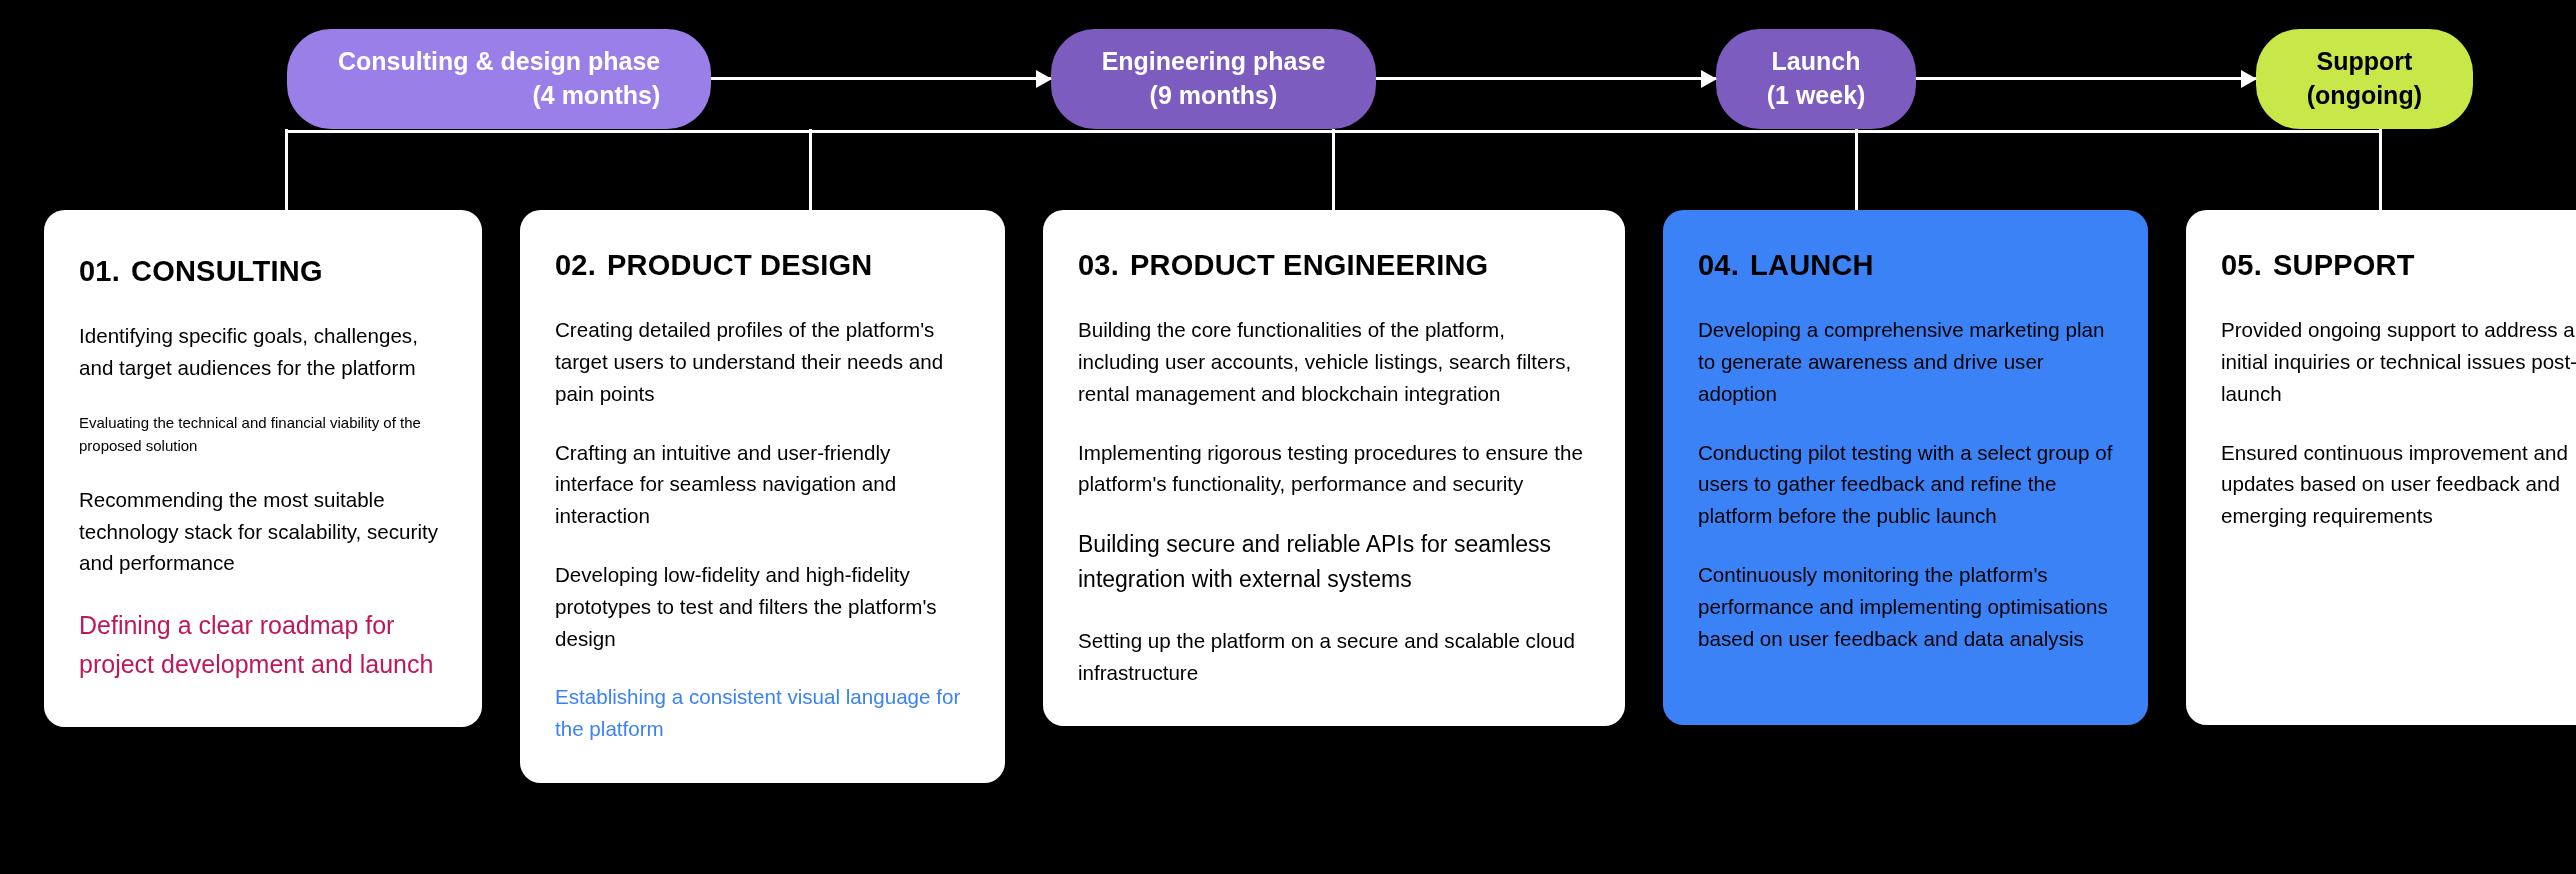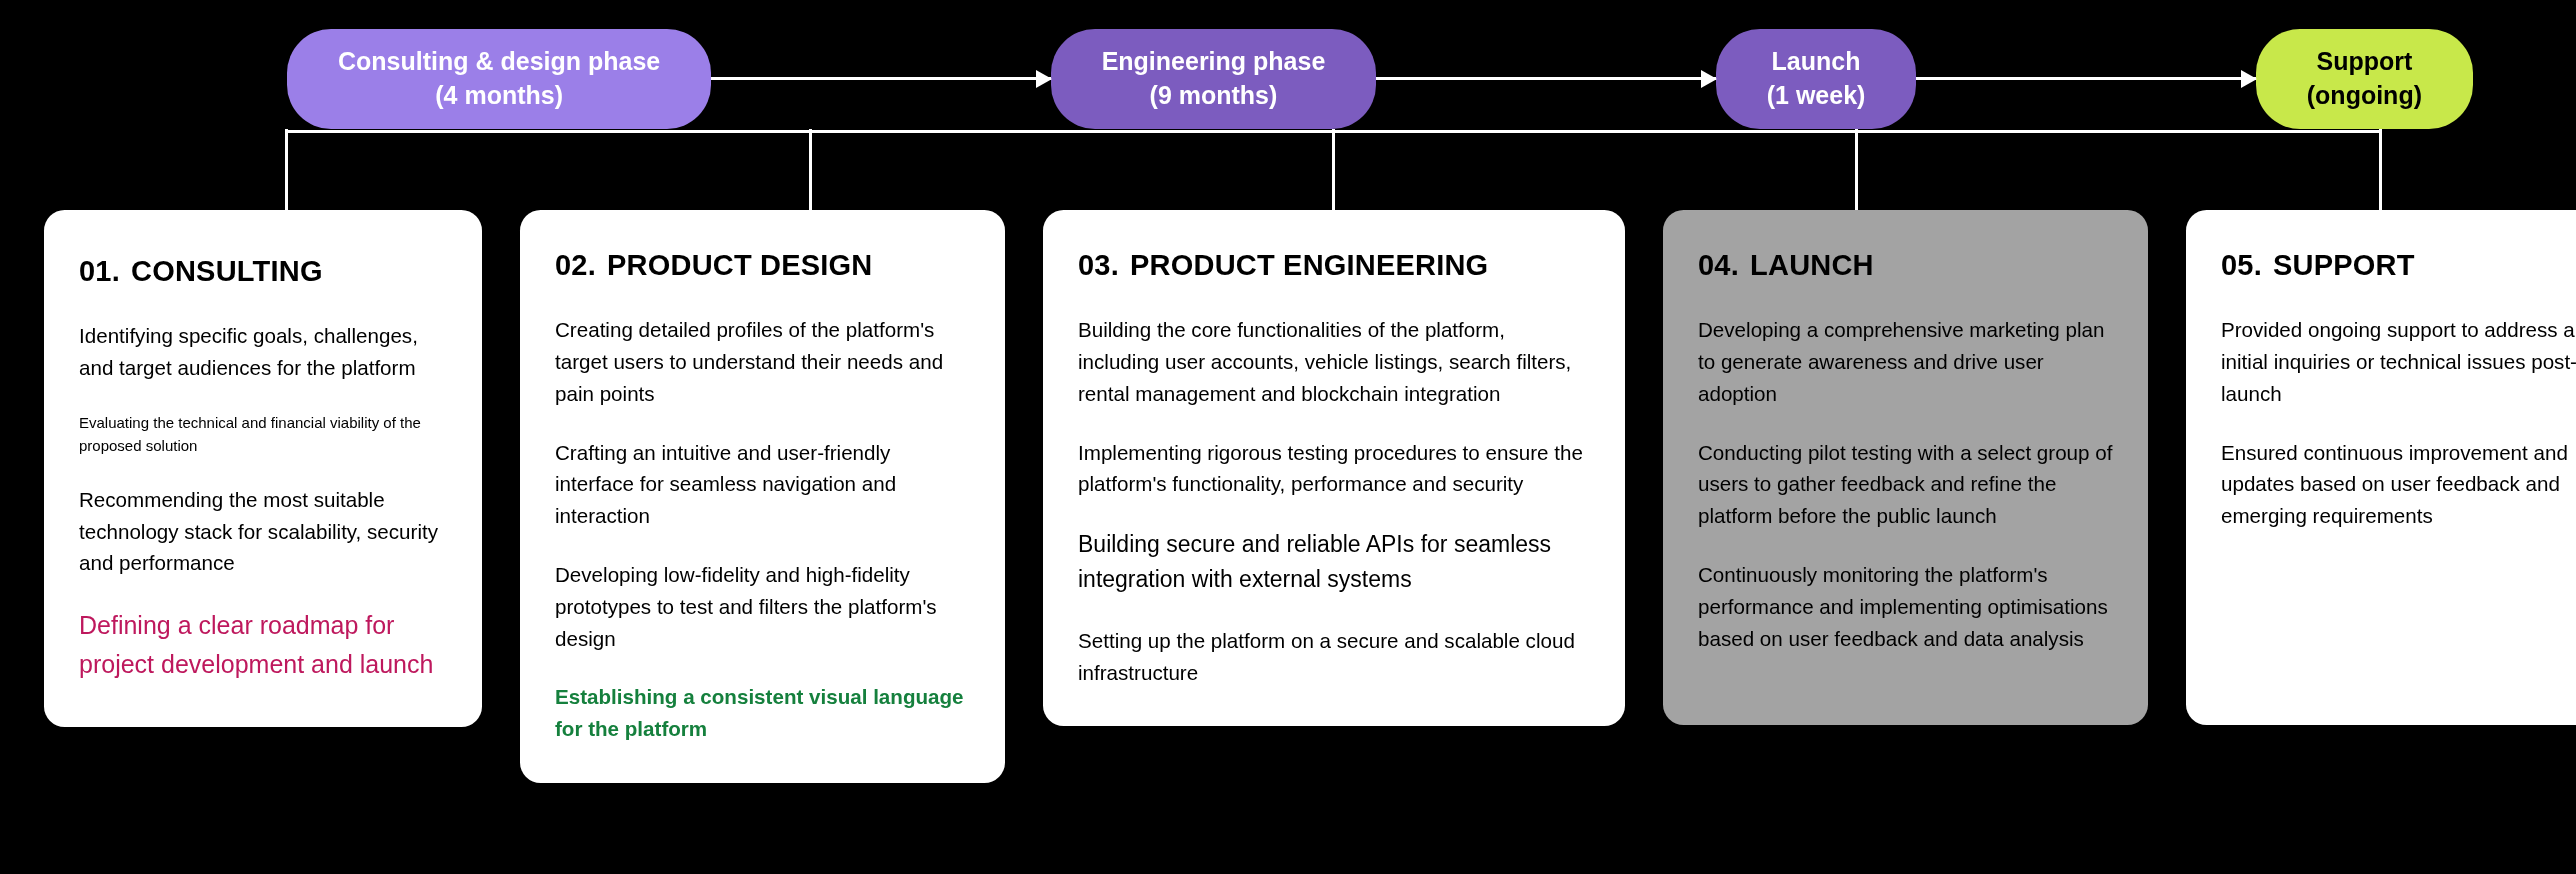--- a/index.html
+++ b/index.html
@@ -13,21 +13,21 @@
   </style>
 </head>
 <body>
 
 <div style="position: relative; width: 2488px;">
 
   <div style="display: flex; align-items: center; padding: 0 0 0 0; margin-bottom: 0; position: relative;">
 
     <div style="width: 243px; flex-shrink: 0;"></div>
 
-    <div style="background: #9b7fe8; border-radius: 44px; padding: 16px 51px; text-align: center; font-size: 25px; font-weight: 700; line-height: 1.35; color: #fff; white-space: nowrap; flex-shrink: 0;">
+    <div style="background: #9b7fe8; border-radius: 44px; padding: 16px 51px; text-align: right; font-size: 25px; font-weight: 700; line-height: 1.35; color: #fff; white-space: nowrap; flex-shrink: 0;">
       <span style="white-space: pre-line;">Consulting &amp; design phase
 (4 months)</span>
     </div>
 
     <div style="flex: 1; height: 2.9px; background: #fff; position: relative;">
       <div style="position: absolute; right: -1.5px; top: -7.4px; width: 0; height: 0; border-top: 9.6px solid transparent; border-bottom: 9.6px solid transparent; border-left: 16px solid #fff;"></div>
     </div>
 
     <div style="background: #7c5cbf; border-radius: 44px; padding: 16px 51px; text-align: center; font-size: 25px; font-weight: 700; line-height: 1.35; color: #fff; white-space: nowrap; flex-shrink: 0;">
       <span style="white-space: pre-line;">Engineering phase
@@ -87,35 +87,35 @@
     </div>
 
     <div style="background: #fff; border-radius: 20.6px; padding: 38px 35px; width: 485px; min-height: 515px; flex-shrink: 0;">
       <h2 style="font-size: 29px; font-weight: 900; color: #000; margin-bottom: 32px; text-transform: uppercase; letter-spacing: 0.2px; line-height: 1.2;">
         <span style="margin-right: 2.9px;">02.</span>
         <span>PRODUCT DESIGN</span>
       </h2>
       <p style="font-size: 20.6px; color: #000; line-height: 1.55; margin-bottom: 26.5px;">Creating detailed profiles of the platform's target users to understand their needs and pain points</p>
       <p style="font-size: 20.6px; color: #000; line-height: 1.55; margin-bottom: 26.5px;">Crafting an intuitive and user-friendly interface for seamless navigation and interaction</p>
       <p style="font-size: 20.6px; color: #000; line-height: 1.55; margin-bottom: 26.5px;">Developing low-fidelity and high-fidelity prototypes to test and filters the platform's design</p>
-      <p style="font-size: 20.6px; color: #15803d; line-height: 1.55; font-weight: bold;">Establishing a consistent visual language for the platform</p>
+      <p style="font-size: 20.6px; color: #3b82f6; line-height: 1.55;">Establishing a consistent visual language for the platform</p>
     </div>
 
     <div style="background: #fff; border-radius: 20.6px; padding: 38px 35px; width: 582px; min-height: 515px; flex-shrink: 0;">
       <h2 style="font-size: 29px; font-weight: 900; color: #000; margin-bottom: 32px; text-transform: uppercase; letter-spacing: 0.2px; line-height: 1.2;">
         <span style="margin-right: 2.9px;">03.</span>
         <span>PRODUCT ENGINEERING</span>
       </h2>
       <p style="font-size: 20.6px; color: #000; line-height: 1.55; margin-bottom: 26.5px;">Building the core functionalities of the platform, including user accounts, vehicle listings, search filters, rental management and blockchain integration</p>
       <p style="font-size: 20.6px; color: #000; line-height: 1.55; margin-bottom: 26.5px;">Implementing rigorous testing procedures to ensure the platform's functionality, performance and security</p>
       <p style="font-size: 23px; color: #000; line-height: 1.55; margin-bottom: 26.5px;">Building secure and reliable APIs for seamless integration with external systems</p>
       <p style="font-size: 20.6px; color: #000; line-height: 1.55;">Setting up the platform on a secure and scalable cloud infrastructure</p>
     </div>
 
-    <div style="background: #a3a3a3; border-radius: 20.6px; padding: 38px 35px; width: 485px; min-height: 515px; flex-shrink: 0;">
+    <div style="background: #3b82f6; border-radius: 20.6px; padding: 38px 35px; width: 485px; min-height: 515px; flex-shrink: 0;">
       <h2 style="font-size: 29px; font-weight: 900; color: #000; margin-bottom: 32px; text-transform: uppercase; letter-spacing: 0.2px; line-height: 1.2;">
         <span style="margin-right: 2.9px;">04.</span>
         <span>LAUNCH</span>
       </h2>
       <p style="font-size: 20.6px; color: #000; line-height: 1.55; margin-bottom: 26.5px;">Developing a comprehensive marketing plan to generate awareness and drive user adoption</p>
       <p style="font-size: 20.6px; color: #000; line-height: 1.55; margin-bottom: 26.5px;">Conducting pilot testing with a select group of users to gather feedback and refine the platform before the public launch</p>
       <p style="font-size: 20.6px; color: #000; line-height: 1.55;">Continuously monitoring the platform's performance and implementing optimisations based on user feedback and data analysis</p>
     </div>
 
     <div style="background: #fff; border-radius: 20.6px; padding: 38px 35px; width: 485px; min-height: 515px; flex-shrink: 0;">

